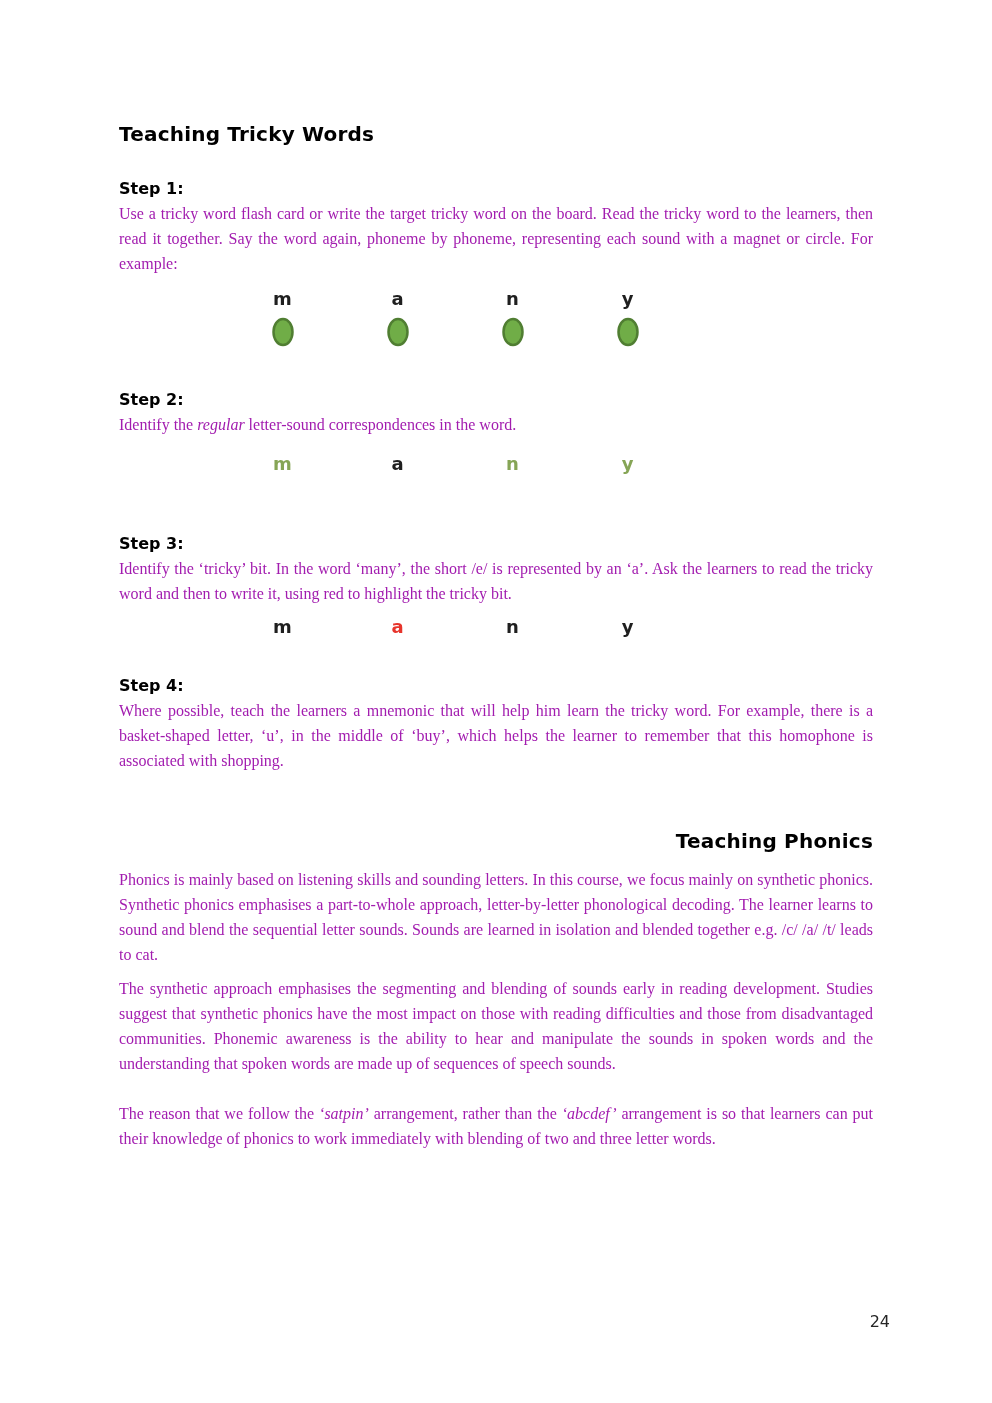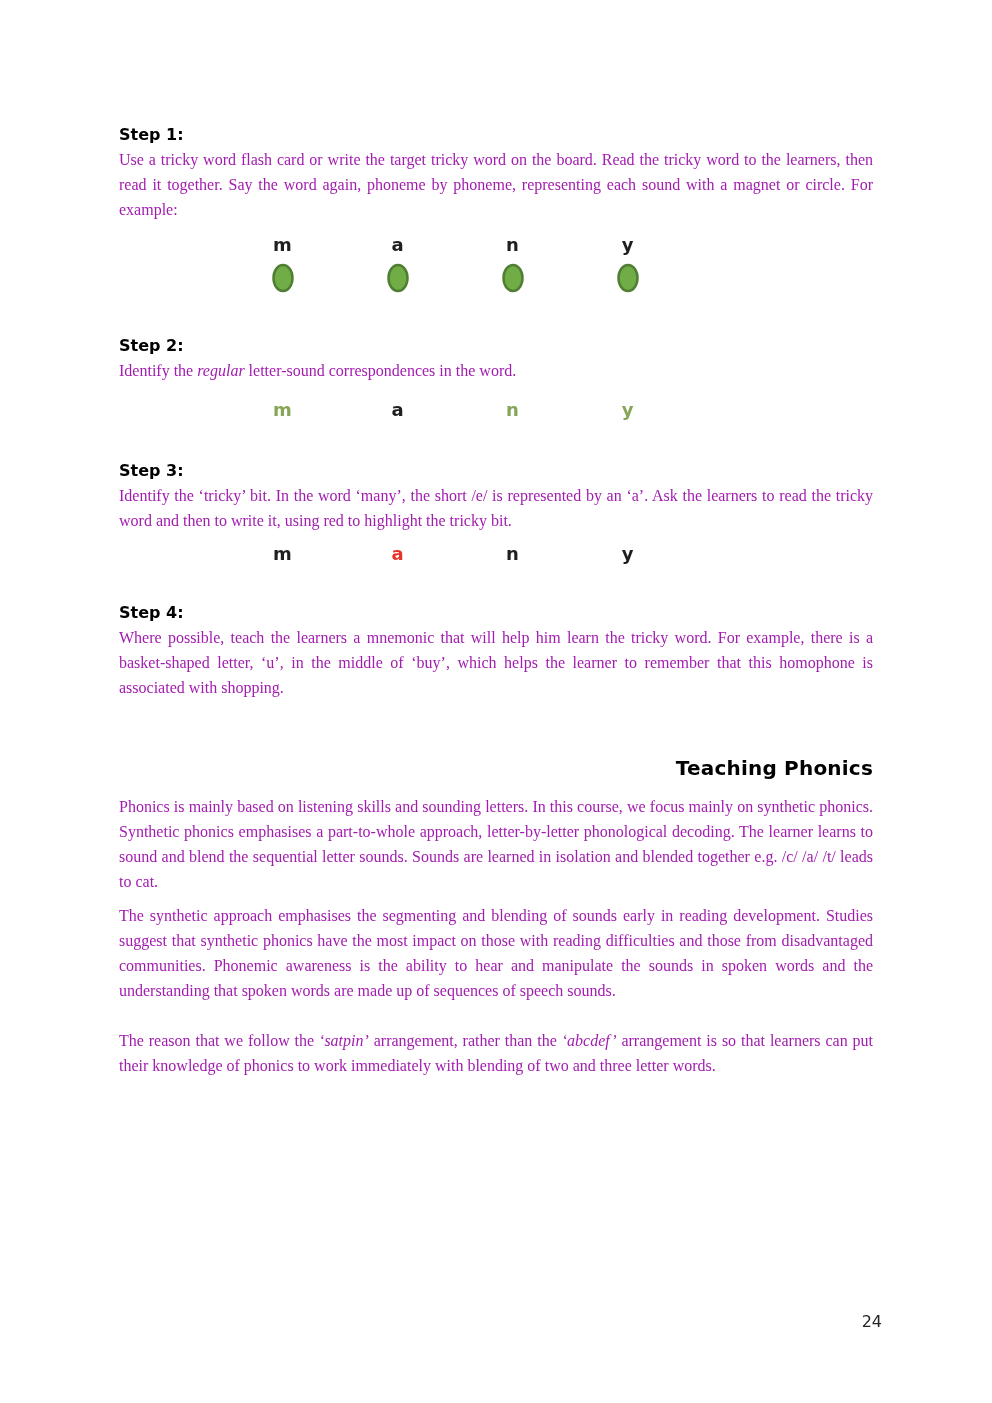--- a/index.html
+++ b/index.html
@@ -33,21 +33,21 @@
   }
   .body {
     font-size: 16px;
     line-height: 25px;
     text-align: justify;
     color: #a21caf;
     font-family: Liberation Serif, serif;
   }
   .body em { font-style: italic; }
   .step-2 { margin-top: 38px; }
-  .step-3 { margin-top: 36px; }
+  .step-3 { margin-top: 55px; }
   .step-4 { margin-top: 34px; }
   .para-1 { margin-top: 14px; }
   .para-2 { margin-top: 9px; }
   .para-3 { margin-top: 25px; }
 
   .letter-row {
     display: flex;
     margin-left: 106px;
   }
   .letter-row.row-1 { margin-top: 10px; }
@@ -75,31 +75,32 @@
     justify-content: center;
   }
   .oval-shape {
     fill: #70AD47;
     stroke: #507E32;
     stroke-width: 2.5;
   }
   .page-number {
     position: absolute;
     top: 1312px;
-    right: 110px;
+    right: 102px;
     font-size: 16px;
     color: #262626;
   }
 </style>
 </head>
 <body>
 
 <div class="page">
   <div class="content">
 
+    <h1 class="section-title first">Teaching Tricky Words</h1>
 
     <div class="step step-1">
       <p class="step-label">Step 1:</p>
       <p class="body">Use a tricky word flash card or write the target tricky word on the board. Read the tricky word to the learners, then read it together. Say the word again, phoneme by phoneme, representing each sound with a magnet or circle. For example:</p>
     </div>
 
     <div class="letter-row row-1">
       <span class="letter-cell">m</span>
       <span class="letter-cell">a</span>
       <span class="letter-cell">n</span>

